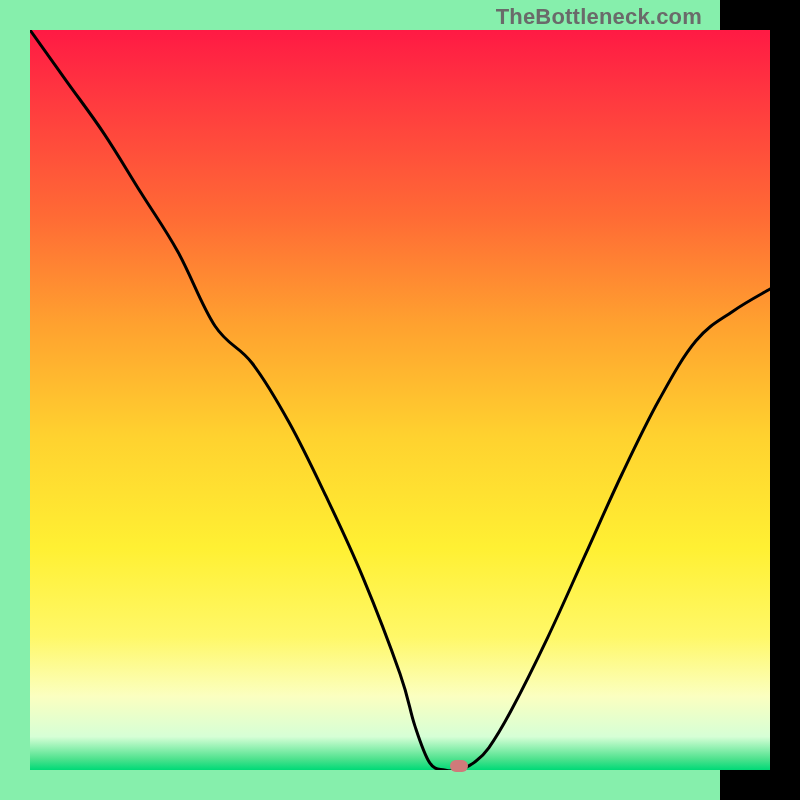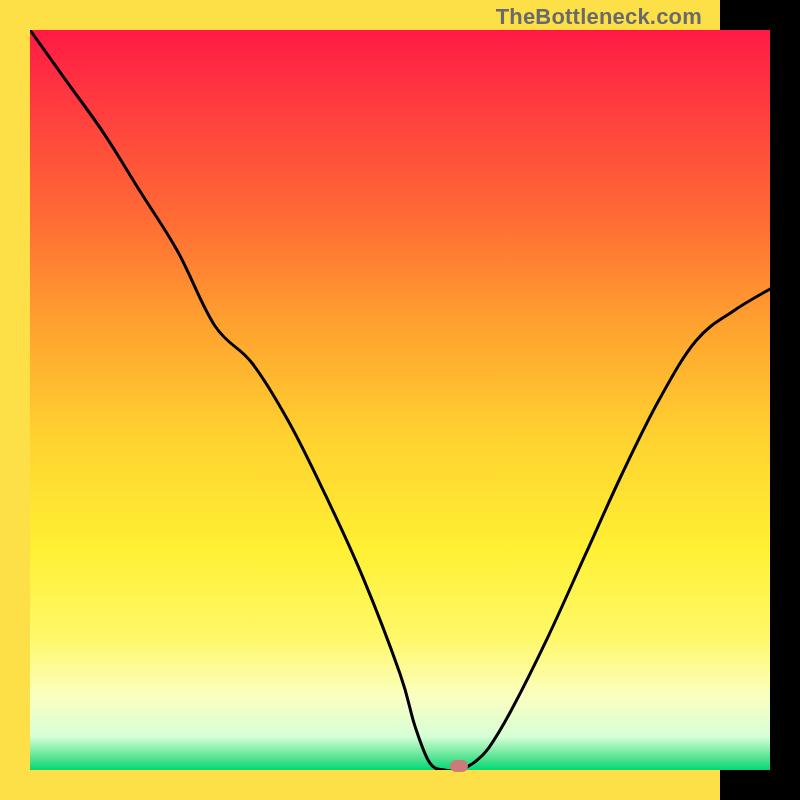--- a/index.html
+++ b/index.html
@@ -8,21 +8,21 @@
     width: 800px;
     height: 800px;
     background: #000;
     font-family: Arial, Helvetica, sans-serif;
     overflow: hidden;
   }
   .outer {
     position: relative;
     width: 720px;
     height: 800px;
-    background: #fde047;
+    background: #86efac;
   }
   .watermark {
     position: absolute;
     top: 4px;
     right: 18px;
     color: #6a6a6a;
     font-size: 22px;
     font-weight: 600;
     letter-spacing: 0.2px;
     z-index: 10;

